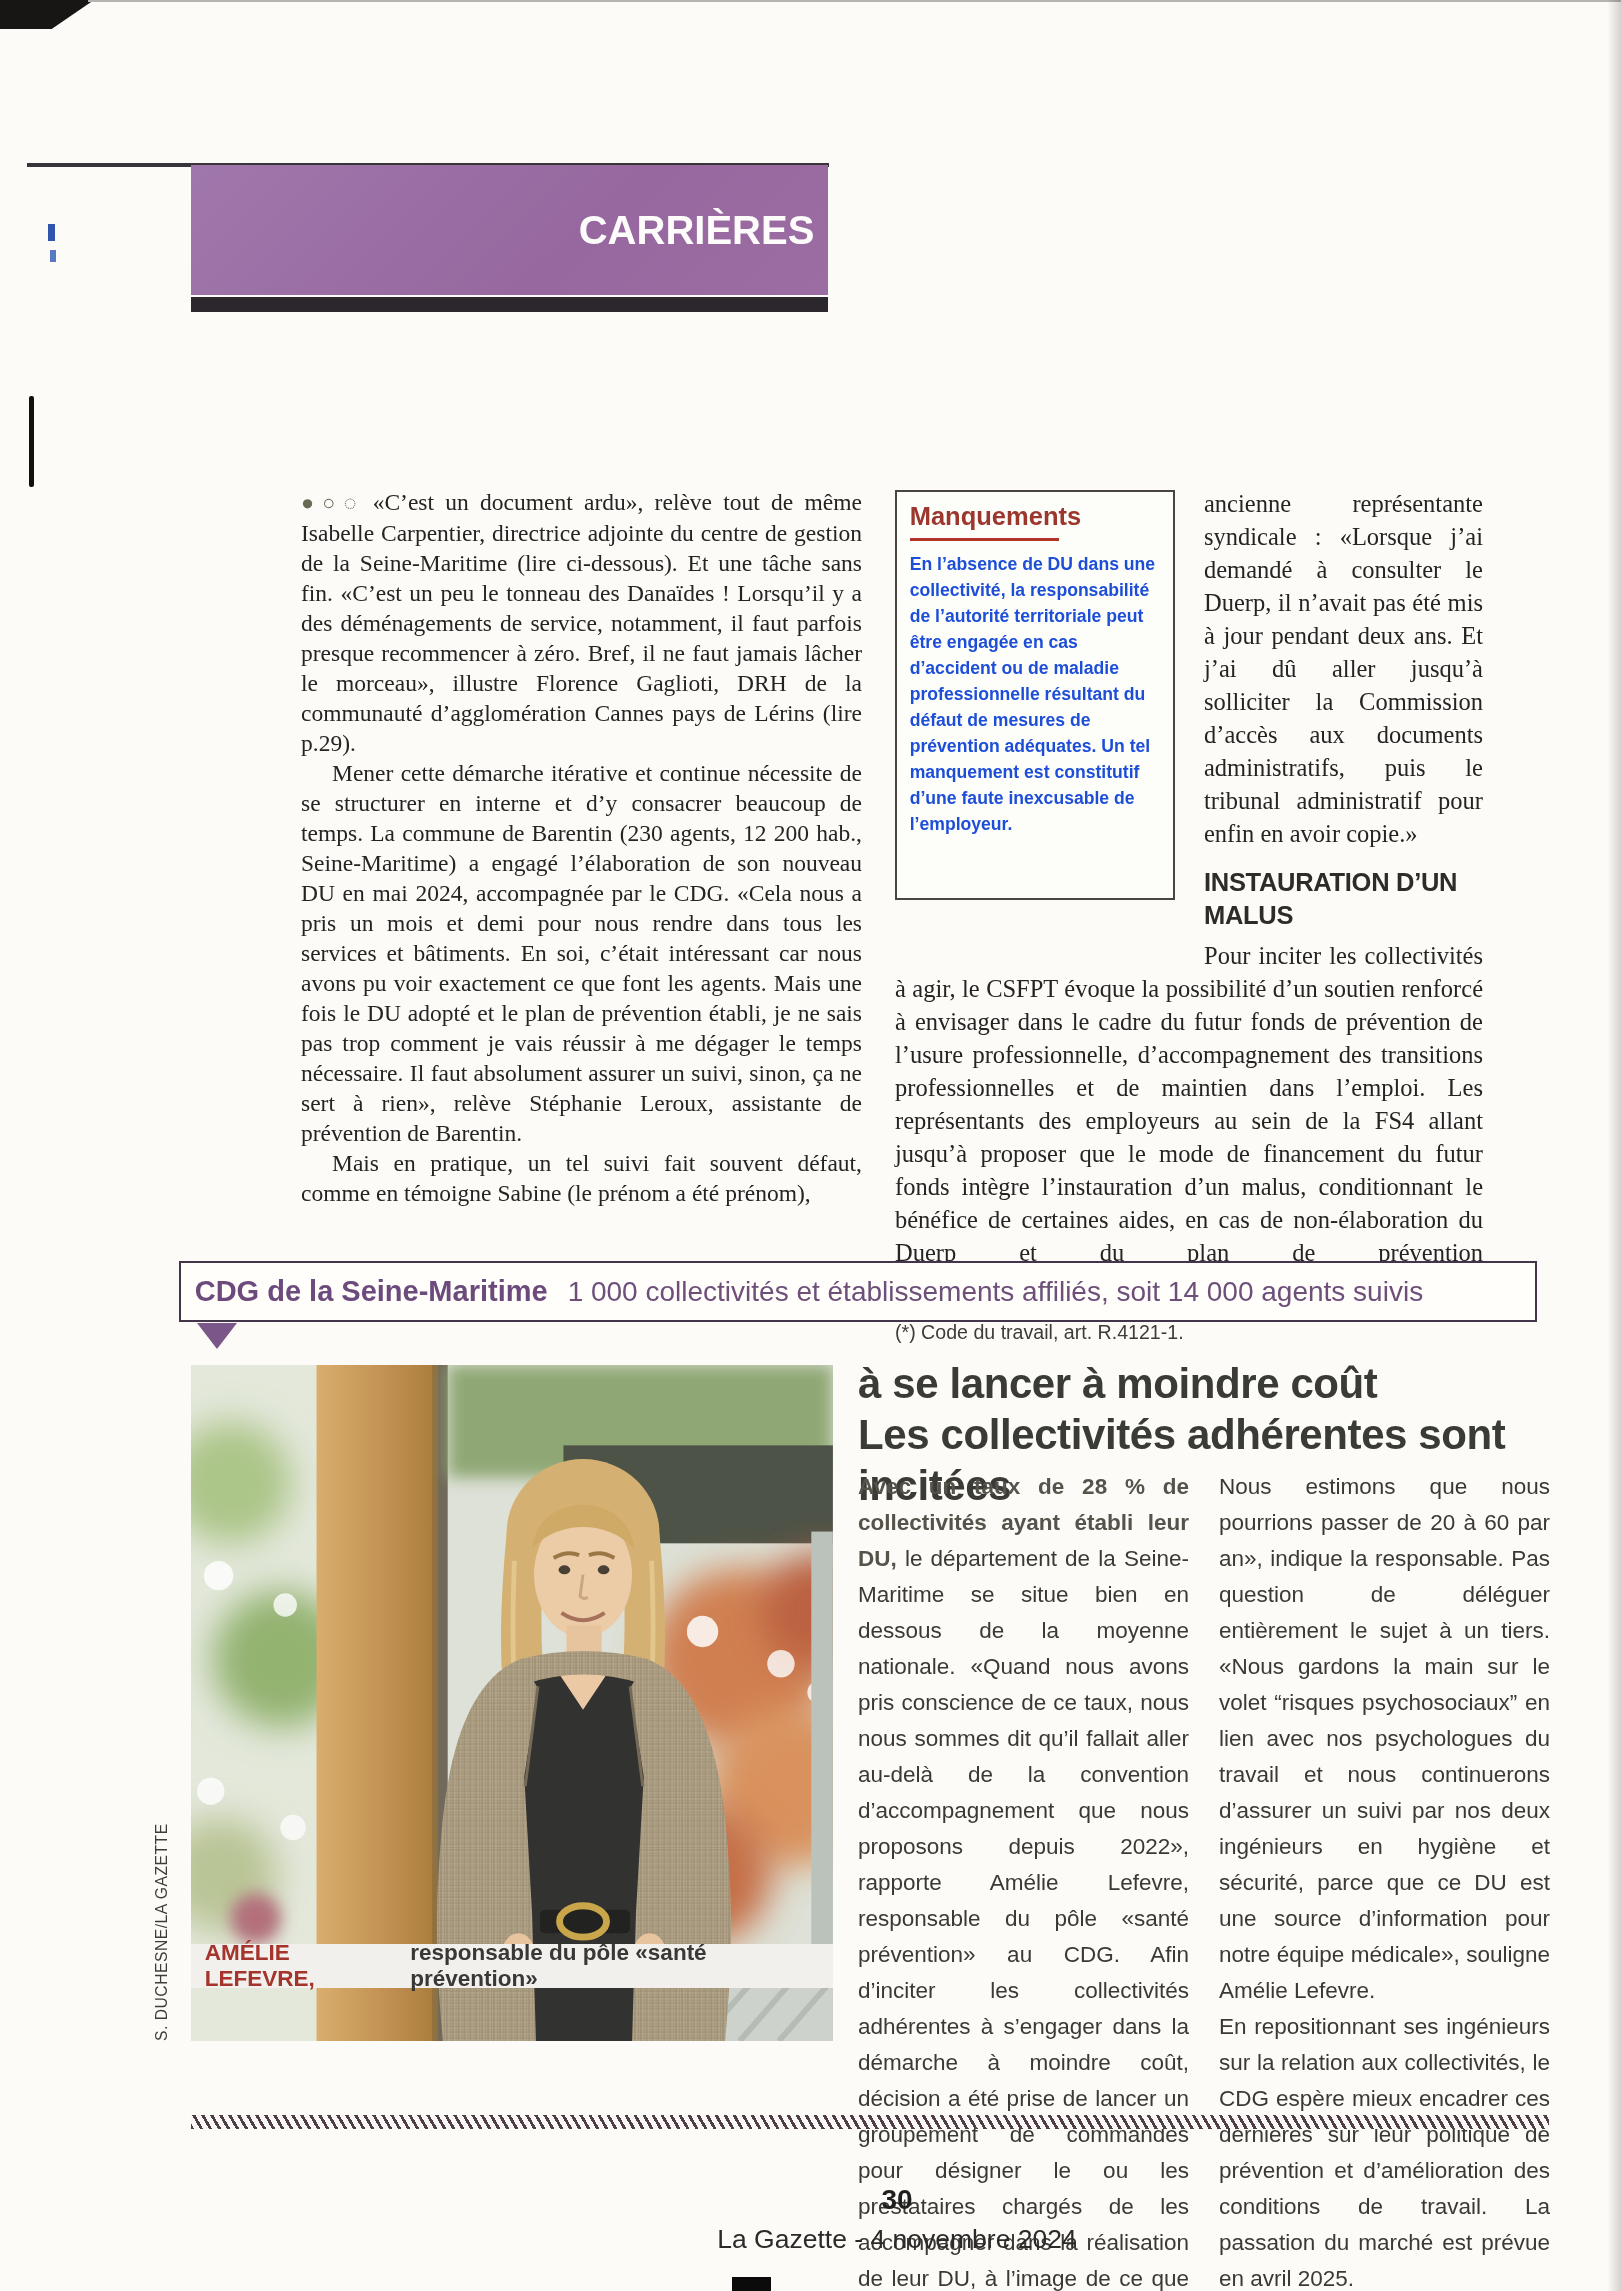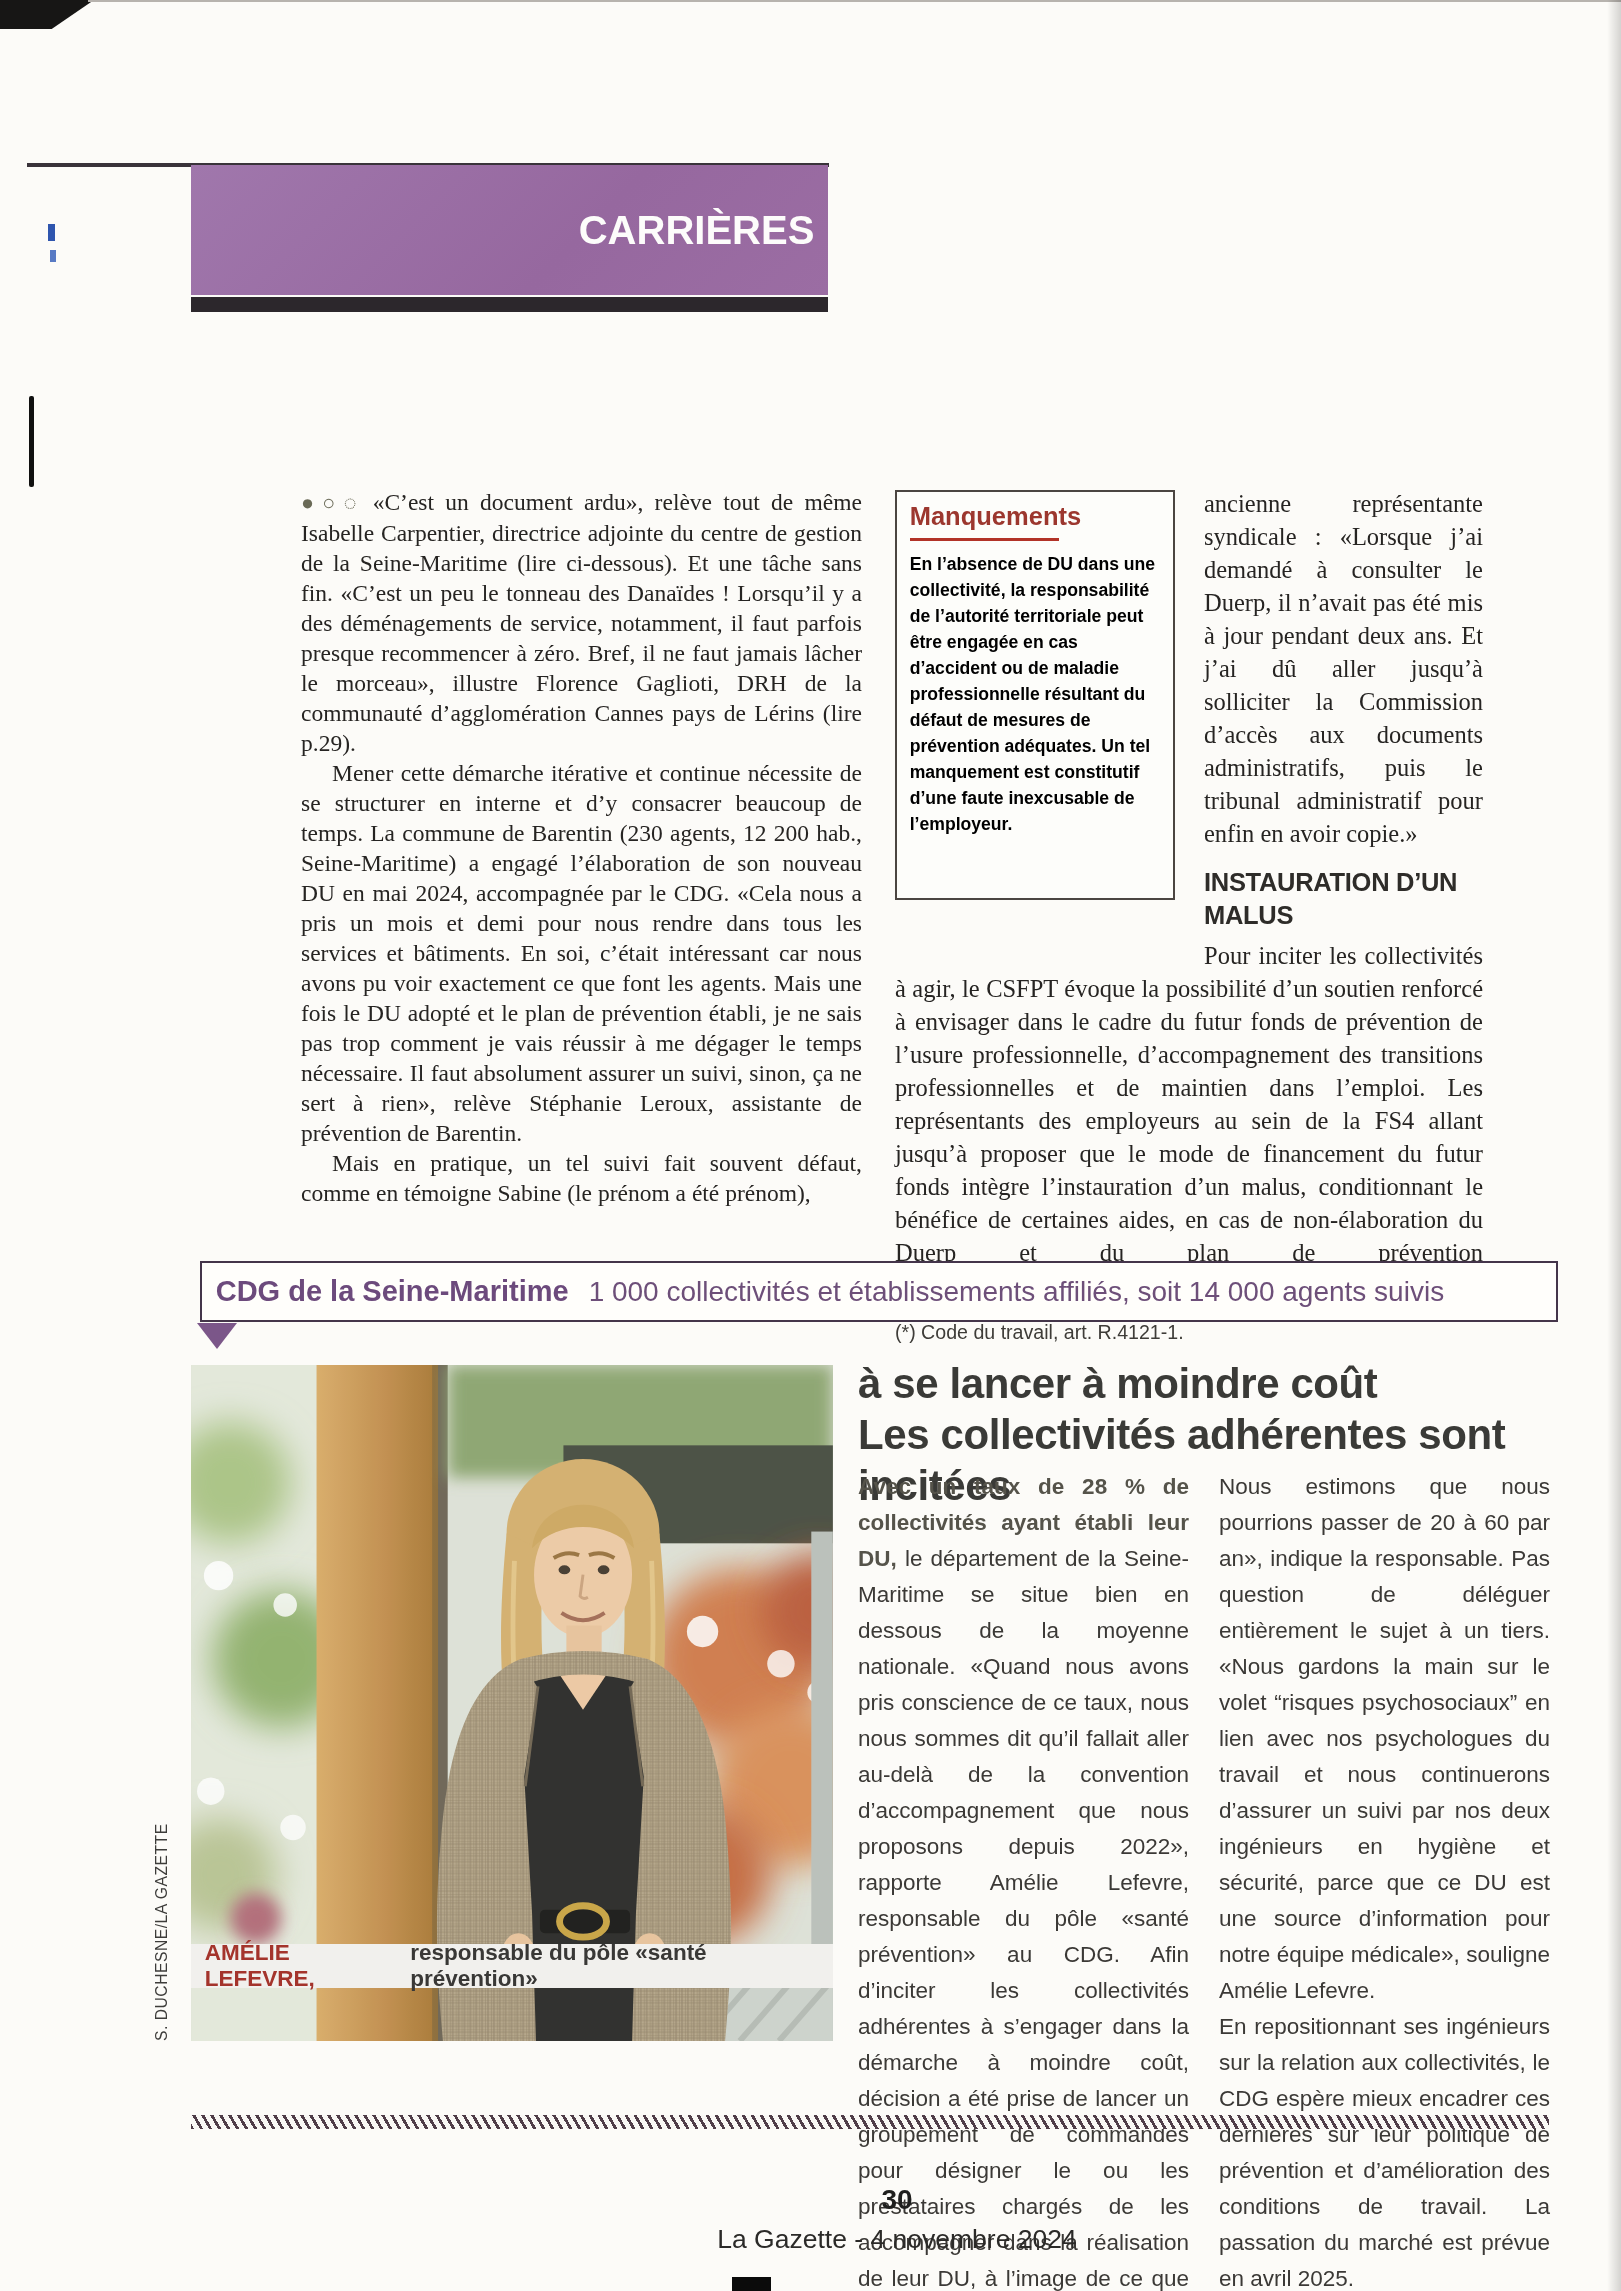--- a/index.html
+++ b/index.html
@@ -32,29 +32,29 @@
   .col1 p.indent{text-indent:31px;}
   .dots{color:#6a6a57;font-size:21.6px;letter-spacing:2.9px;margin-right:7.8px;}
   .region{position:absolute;left:895px;top:487px;width:588px;font-size:24.5px;line-height:33px;
     text-align:justify;color:#262422;}
   .region p{margin:0;}
   .manq{float:left;width:280px;min-height:410px;box-sizing:border-box;border:2.9px solid #4b4541;
     background:#fdfdfa;margin:2.9px 29px 43px 0;padding:9.8px 12.7px 11.8px;text-align:left;
     font-family:"Liberation Sans",sans-serif;}
   .manq .mtitle{font-size:25.5px;font-weight:bold;color:#9c372e;line-height:29px;}
   .manq .mrule{width:149px;height:3.9px;background:#b23327;margin:6.9px 0 9.8px;}
-  .manq .mbody{font-size:17.6px;line-height:26px;font-weight:bold;color:#000000;}
+  .manq .mbody{font-size:17.6px;line-height:26px;font-weight:bold;color:#1d4ed8;}
   .region h4{font-family:"Liberation Sans",sans-serif;font-size:25.5px;font-weight:800;
     color:#2e2c29;margin:15.7px 0 7.8px;letter-spacing:-0.3px;text-align:left;}
   .byline{font-family:"Liberation Sans",sans-serif;font-weight:bold;font-size:22.5px;color:#2c2a27;white-space:nowrap;}
   .byline .bdot{color:#50503f;font-size:19.6px;margin:0 5.9px 0 3.9px;}
   .footnote{font-family:"Liberation Sans",sans-serif;font-size:19.6px;color:#3e3c38;
     margin-top:11.8px !important;text-align:left;}
   
-  .kicker{position:absolute;left:200px;top:1261px;width:1358px;height:61px;box-sizing:border-box;
+  .kicker{position:absolute;left:179px;top:1261px;width:1358px;height:61px;box-sizing:border-box;
     border:2.9px solid #44354a;background:#fffefb;display:flex;align-items:center;padding-left:13.7px;}
   .kicker .kb{font-size:29px;font-weight:bold;color:#6c4a7c;}
   .kicker .kr{font-size:28px;color:#6d4f79;margin-left:20px;text-align:right;}
   .kicker-tri{position:absolute;left:197px;top:1323px;width:0;height:0;
     border-left:20.6px solid transparent;border-right:20.6px solid transparent;border-top:26.5px solid #7b5689;}
   
   .photo{position:absolute;left:191px;top:1365px;width:642px;height:676px;}
   .caption{position:absolute;left:191px;top:1944px;width:642px;height:44px;background:#f1f0ed;
     display:flex;align-items:center;padding-left:13.7px;box-sizing:border-box;font-size:22.5px;font-weight:bold;}
   .caption .cname{color:#a4342c;margin-right:7.8px;}

